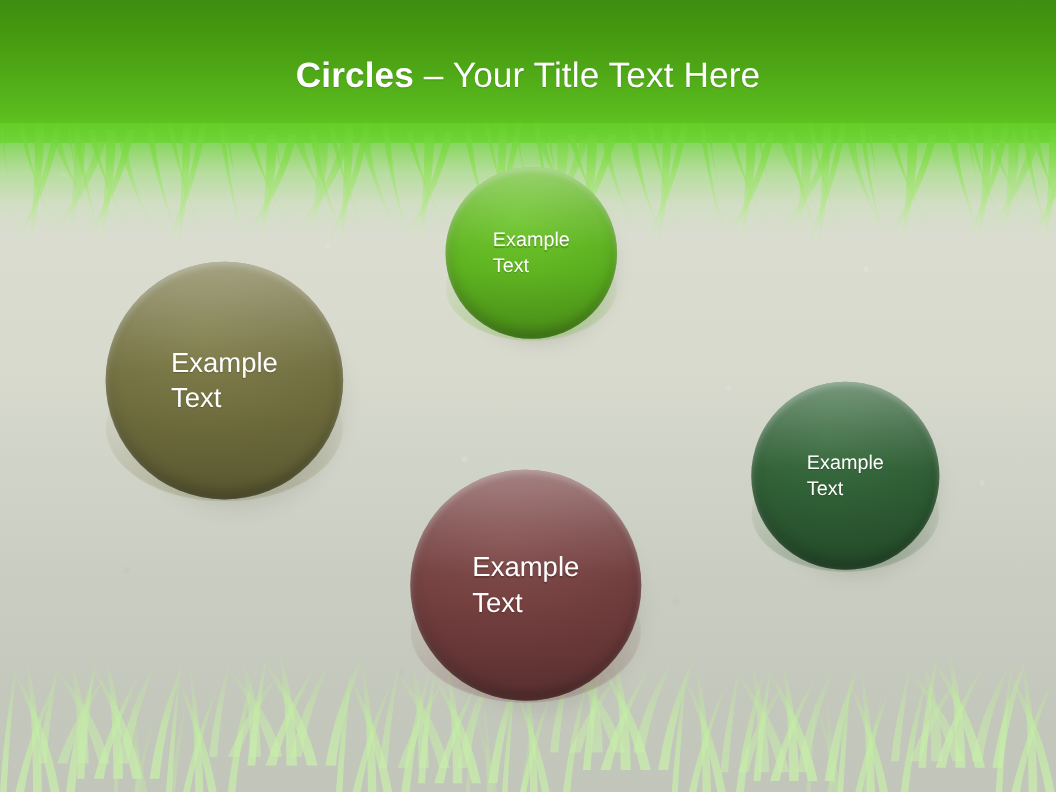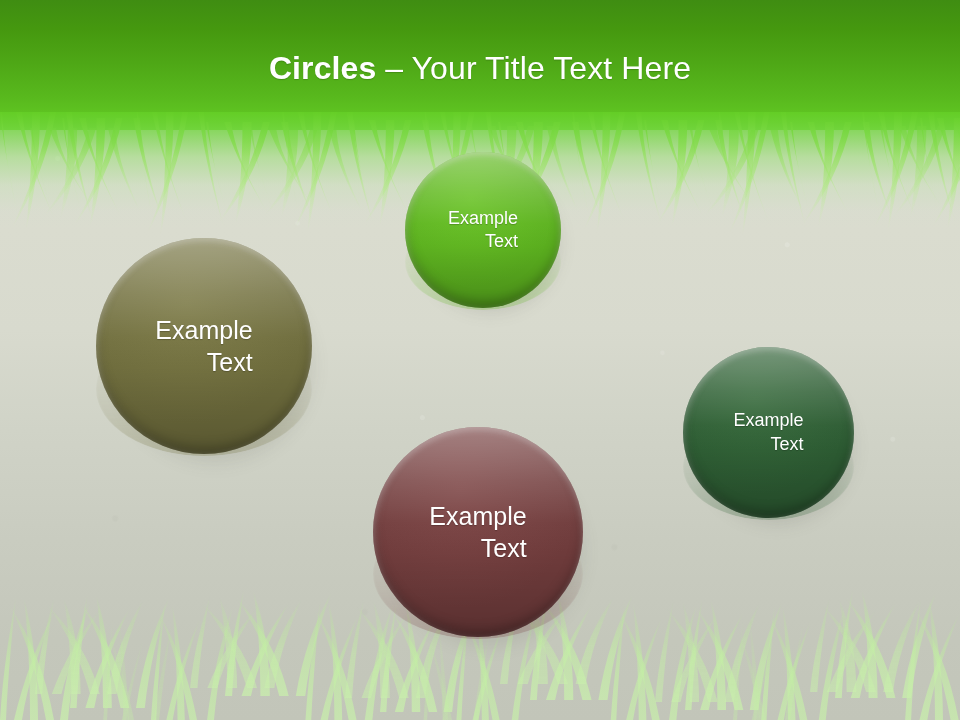--- a/index.html
+++ b/index.html
@@ -108,21 +108,21 @@
   .slide-title .t-strong { font-weight: bold; }
   .slide-title .t-rest   { font-weight: normal; }
 
   
   .circle {
     position: absolute;
     border-radius: 50%;
     display: flex;
     align-items: center;
     justify-content: center;
-    text-align: right;
+    text-align: left;
     color: #ffffff;
     box-sizing: border-box;
   }
   .circle .label {
     position: relative;
     z-index: 3;
     padding: 0 8px;
     line-height: 1.28;
     text-shadow: 0 1px 1px rgba(0,0,0,.22);
   }

